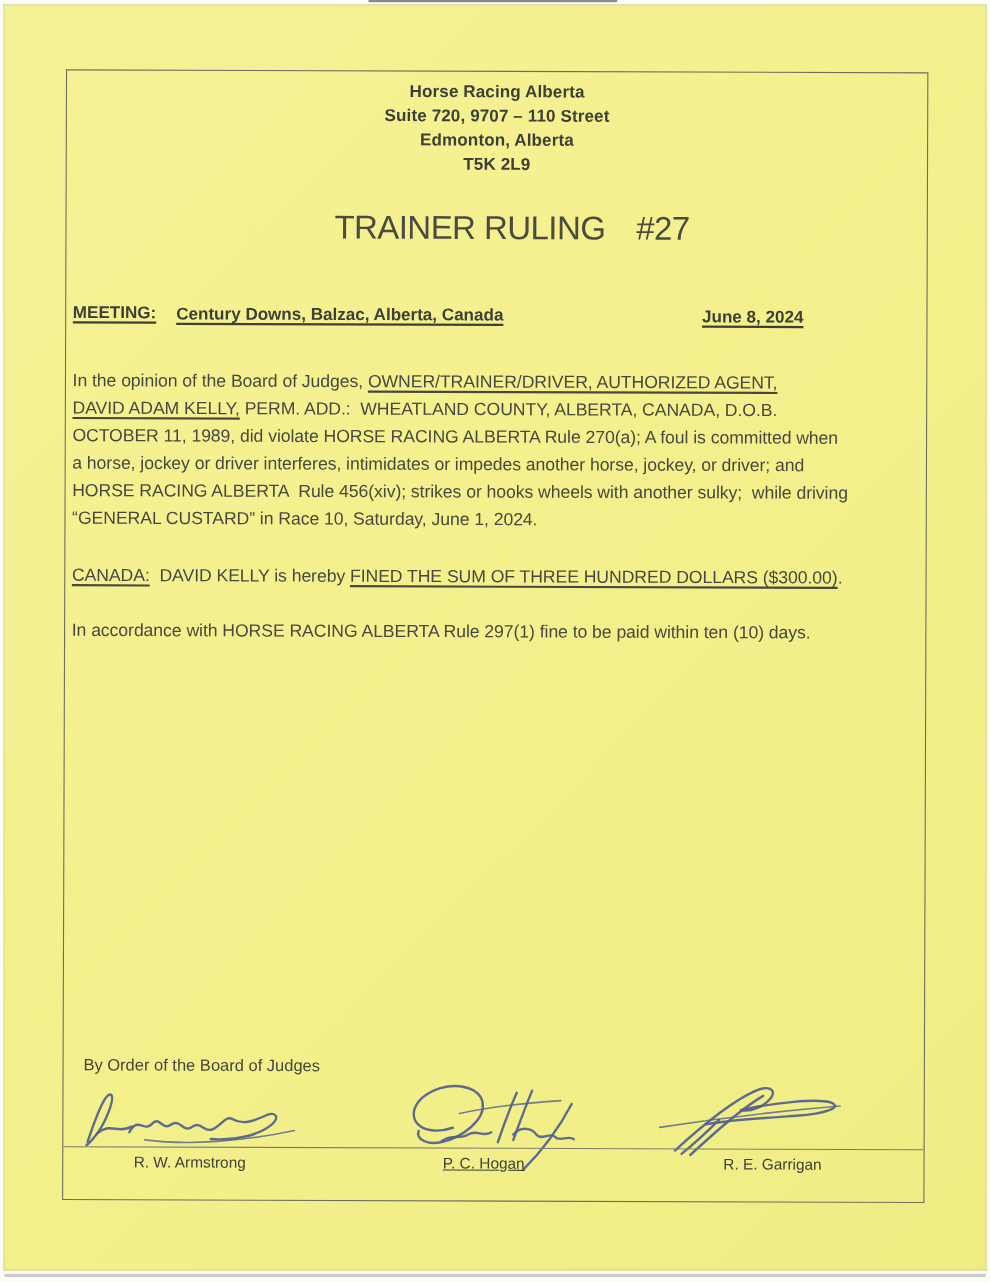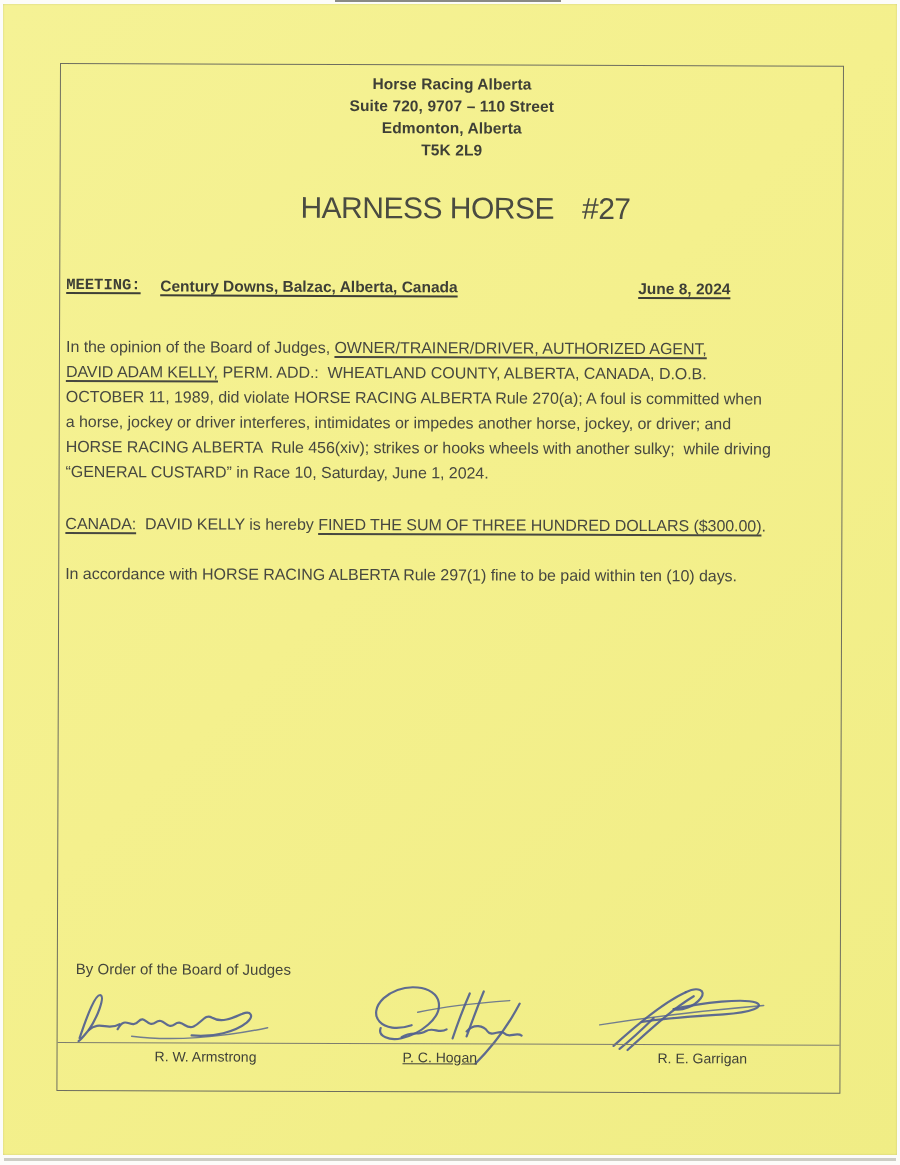--- a/index.html
+++ b/index.html
@@ -48,21 +48,21 @@
     position:absolute; top:126px; left:14px; width:100%;
     text-align:center; font-size:30px; letter-spacing:-.5px;
     color:#4a4b41; white-space:nowrap;
   }
   .doc-title .num { margin-left:28px; }
 
   .meeting-row {
     position:absolute; top:212px; left:0; width:100%;
     font-weight:700; font-size:15.5px; color:#3e3f36;
   }
-  .meeting-row .u-label { position:absolute; left:6px; top:0;font-family:Liberation Mono, monospace; }
+  .meeting-row .u-label { position:absolute; left:6px; top:0; }
   .meeting-row .u-venue { position:absolute; left:100px; top:1px; }
   .meeting-row .u-date  { position:absolute; left:539px; top:2px;margin-left:39px; }
   .meeting-row span { text-decoration:underline; text-decoration-thickness:1.5px; text-underline-offset:3px; }
 
   .para {
     position:absolute; left:6px; width:774px;
     font-size:16px; line-height:25px; letter-spacing:-.05px; color:#474840;
   }
   .para .u { text-decoration:underline; text-decoration-thickness:1.5px; text-underline-offset:2.5px; }
   .para-opinion   { top:270px; }
@@ -84,21 +84,21 @@
   .sig-hogan     { left:292px; top:916px; }
   .sig-garrigan  { left:536px; top:918px; }
 
   .sig-line {
     position:absolute; left:0; top:978px; width:100%; height:1px;
     background:#7d7d6e;
   }
   .sig-name {
     position:absolute; top:984px; font-size:14px; color:#3f4038;
   }
-  .sig-name.n1 { left:97px; }
+  .sig-name.n1 { left:64px; }
   .sig-name.n2 { left:345px;text-decoration:underline; }
   .sig-name.n3 { left:600px;text-align:center; }
 </style>
 </head>
 <body>
 
 <div class="page">
 
   <div class="scan-artifact-top"></div>
   <div class="scan-artifact-bottom"></div>
@@ -107,21 +107,21 @@
     <div class="frame">
 
       <div class="letterhead">
         <div>Horse Racing Alberta</div>
         <div>Suite 720, 9707 – 110 Street</div>
         <div>Edmonton, Alberta</div>
         <div>T5K 2L9</div>
       </div>
 
       <div class="doc-title">
-        <span>HARNESS HORSE</span><span class="num">#27</span>
+        <span>TRAINER RULING</span><span class="num">#27</span>
       </div>
 
       <div class="meeting-row">
         <span class="u-label">MEETING:</span>
         <span class="u-venue">Century Downs, Balzac, Alberta, Canada</span>
         <span class="u-date">June 8, 2024</span>
       </div>
 
       <div class="para para-opinion"><span>In the opinion of the Board of Judges, </span><span class="u">OWNER/TRAINER/DRIVER, AUTHORIZED AGENT,</span><br><span class="u">DAVID ADAM KELLY,</span><span> PERM. ADD.: &nbsp;WHEATLAND COUNTY, ALBERTA, CANADA, D.O.B.</span><br><span>OCTOBER 11, 1989, did violate HORSE RACING ALBERTA Rule 270(a); A foul is committed when</span><br><span>a horse, jockey or driver interferes, intimidates or impedes another horse, jockey, or driver; and</span><br><span>HORSE RACING ALBERTA &nbsp;Rule 456(xiv); strikes or hooks wheels with another sulky; &nbsp;while driving</span><br><span>“GENERAL CUSTARD” in Race 10, Saturday, June 1, 2024.</span></div>
 

